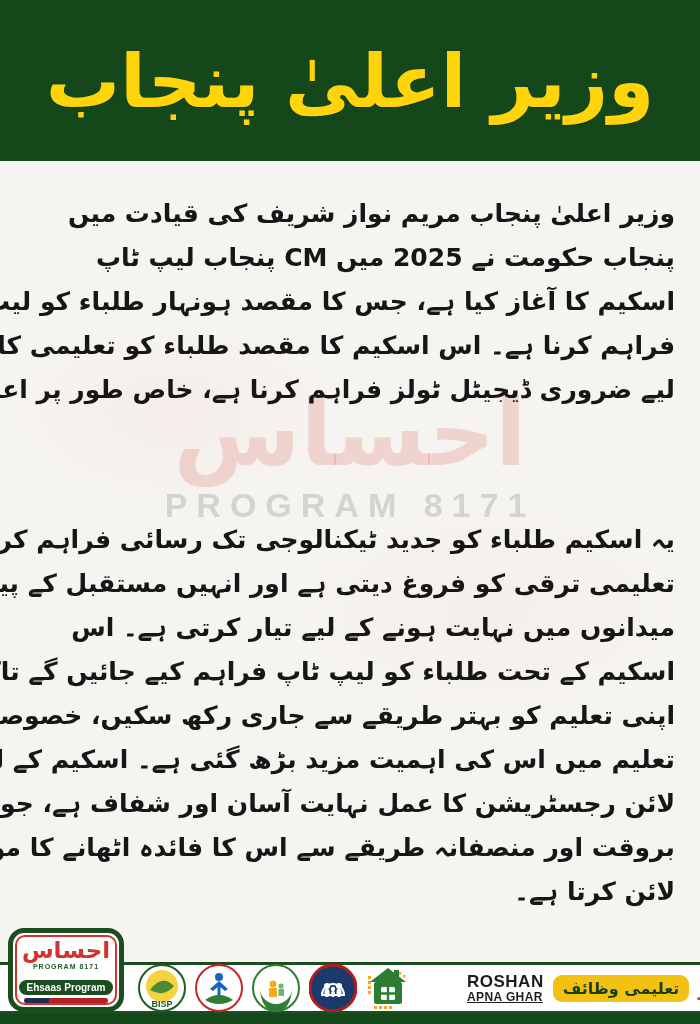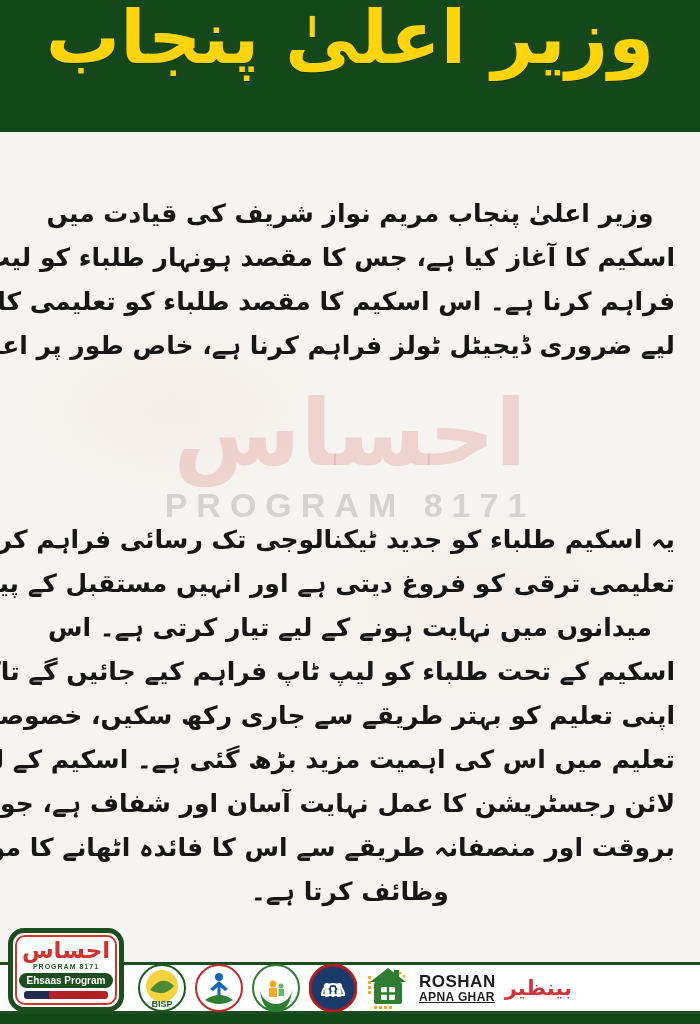--- a/index.html
+++ b/index.html
@@ -3,39 +3,39 @@
 <meta charset="utf-8">
 <style>
   html,body{margin:0;padding:0;}
   .page{
     position:relative;width:700px;height:1024px;overflow:hidden;
     background:#f6f4f0;
     font-family:"DejaVu Sans",sans-serif;
   }
   
   .header{
-    position:absolute;top:0;left:0;width:700px;height:132px;
-    background:#14481B;display:flex;justify-content:center;
+    position:absolute;top:0;left:0;width:700px;height:161px;
+    background:#14481B;display:flex;align-items:center;justify-content:center;
   }
   .header-title{
     direction:rtl;color:#FFD40A;font-size:74px;font-weight:700;
     letter-spacing:1px;line-height:1;text-align:center;
     text-shadow:0 1px 0 rgba(0,0,0,.25);
   }
   
   .content{
     position:absolute;top:176px;left:0;width:700px;height:786px;
     background:
       radial-gradient(220px 120px at 25% 30%, rgba(236,200,195,.18), transparent 70%),
       radial-gradient(260px 140px at 70% 55%, rgba(236,205,200,.15), transparent 70%),
       #f6f4f0;
   }
   .para{position:absolute;left:25px;width:650px;direction:rtl;z-index:2;}
   .para .line{
-    height:44px;line-height:44px;text-align:center;
+    height:44px;line-height:44px;text-align:right;
     font-size:25px;font-weight:600;color:#161616;white-space:nowrap;
   }
   .para1{top:16px;}
   .para2{top:342px;}
   
   .watermark{
     position:absolute;top:212px;left:50%;transform:translateX(-50%);
     text-align:center;z-index:1;width:400px;pointer-events:none;
   }
   .wm-urdu{
@@ -56,21 +56,21 @@
     position:absolute;top:1013px;left:0;width:700px;height:11px;
     background:#14481B;z-index:2;
   }
   .footer-row{
     position:absolute;top:964px;left:138px;width:558px;height:48px;
     display:flex;align-items:center;gap:9px;z-index:4;
   }
   .logo-circle{flex:0 0 auto;display:block;}
   .roshan-text{
     font-family:"Liberation Sans",sans-serif;color:#1d1d1d;line-height:1.02;
-    font-weight:bold;flex:0 0 auto;
+    font-weight:bold;flex:0 0 auto;margin-left:48px;
   }
   .roshan-l1{font-size:17px;letter-spacing:.5px;}
   .roshan-l2{font-size:12px;letter-spacing:.4px;text-decoration:underline;}
   .badge-yellow{
     background:#F2C113;border-radius:9px;padding:4px 10px;direction:rtl;
     font-size:16px;font-weight:800;color:#173f1a;flex:0 0 auto;white-space:nowrap;
   }
   .benazir{
     direction:rtl;color:#D13438;font-size:21px;font-weight:800;flex:0 0 auto;
     white-space:nowrap;
@@ -85,21 +85,21 @@
     position:absolute;inset:2px;border:2px solid #D3322E;border-radius:10px;
     display:flex;flex-direction:column;align-items:center;justify-content:flex-start;
     padding-top:2px;box-sizing:border-box;
   }
   .ehsaas-urdu{direction:rtl;color:#D3322E;font-size:23px;font-weight:800;line-height:1;}
   .ehsaas-prog{
     font-family:"Liberation Sans",sans-serif;font-size:7px;font-weight:bold;
     color:#1B5E20;letter-spacing:1px;margin-top:1px;
   }
   .ehsaas-pill{
-    margin-top:3px;background:#1B4D1F;color:#fff;border-radius:9px;
+    margin-top:10px;background:#1B4D1F;color:#fff;border-radius:9px;
     font-family:"Liberation Sans",sans-serif;font-size:10px;font-weight:bold;
     padding:2px 8px;white-space:nowrap;
   }
   .ehsaas-band{
     margin-top:3px;width:86%;height:8px;border-radius:3px;
     background:linear-gradient(90deg,#232a52 0%,#232a52 30%,#b32024 30%,#b32024 100%);
   }
 </style>
 </head>
 <body>
@@ -112,35 +112,36 @@
 
   <div class="content">
 
     <div class="watermark">
       <div class="wm-urdu">احساس</div>
       <div class="wm-latin">PROGRAM 8171</div>
     </div>
 
     <div class="para para1">
       <div class="line">وزیر اعلیٰ پنجاب مریم نواز شریف کی قیادت میں</div>
+      <div class="line">پنجاب حکومت نے 2025 میں CM پنجاب لیپ ٹاپ</div>
       <div class="line">اسکیم کا آغاز کیا ہے، جس کا مقصد ہونہار طلباء کو لیپ ٹاپ</div>
       <div class="line">فراہم کرنا ہے۔ اس اسکیم کا مقصد طلباء کو تعلیمی کامیابی کے</div>
       <div class="line">لیے ضروری ڈیجیٹل ٹولز فراہم کرنا ہے، خاص طور پر اعلیٰ تعلیم</div>
     </div>
 
     <div class="para para2">
       <div class="line">یہ اسکیم طلباء کو جدید ٹیکنالوجی تک رسائی فراہم کر کے</div>
       <div class="line">تعلیمی ترقی کو فروغ دیتی ہے اور انہیں مستقبل کے پیشہ ورانہ</div>
       <div class="line">میدانوں میں نہایت ہونے کے لیے تیار کرتی ہے۔ اس</div>
       <div class="line">اسکیم کے تحت طلباء کو لیپ ٹاپ فراہم کیے جائیں گے تاکہ وہ</div>
       <div class="line">اپنی تعلیم کو بہتر طریقے سے جاری رکھ سکیں، خصوصاً آن لائن</div>
       <div class="line">تعلیم میں اس کی اہمیت مزید بڑھ گئی ہے۔ اسکیم کے لیے آن</div>
       <div class="line">لائن رجسٹریشن کا عمل نہایت آسان اور شفاف ہے، جو طلباء کو</div>
       <div class="line">بروقت اور منصفانہ طریقے سے اس کا فائدہ اٹھانے کا موقع</div>
-      <div class="line">وظائف کرتا ہے۔</div>
+      <div class="line">لائن کرتا ہے۔</div>
     </div>
   </div>
 
   <div class="footer-band"></div>
   <div class="footer-strip"></div>
 
   <div class="footer-row">
 
     <svg class="logo-circle" width="48" height="48" viewBox="0 0 48 48">
       <circle cx="24" cy="24" r="23" fill="#ffffff" stroke="#1B5E20" stroke-width="2"></circle>
@@ -195,20 +196,21 @@
       <rect x="8" y="16" width="28" height="22" rx="2" fill="#2E7D32"></rect>
       <rect x="15" y="21" width="14" height="13" rx="1.5" fill="#ffffff"></rect>
       <path d="M22 21 v13 M15 27.5 h14" stroke="#2E7D32" stroke-width="2.4"></path>
     </svg>
 
     <div class="roshan-text">
       <div class="roshan-l1">ROSHAN</div>
       <div class="roshan-l2">APNA GHAR</div>
     </div>
 
+    <div class="badge-yellow">تعلیمی وظائف</div>
     <div class="benazir">بینظیر</div>
 
   </div>
 
   <div class="ehsaas-card">
     <div class="ehsaas-inner">
       <div class="ehsaas-urdu">احساس</div>
       <div class="ehsaas-prog">PROGRAM 8171</div>
       <div class="ehsaas-pill">Ehsaas Program</div>
       <div class="ehsaas-band"></div>

